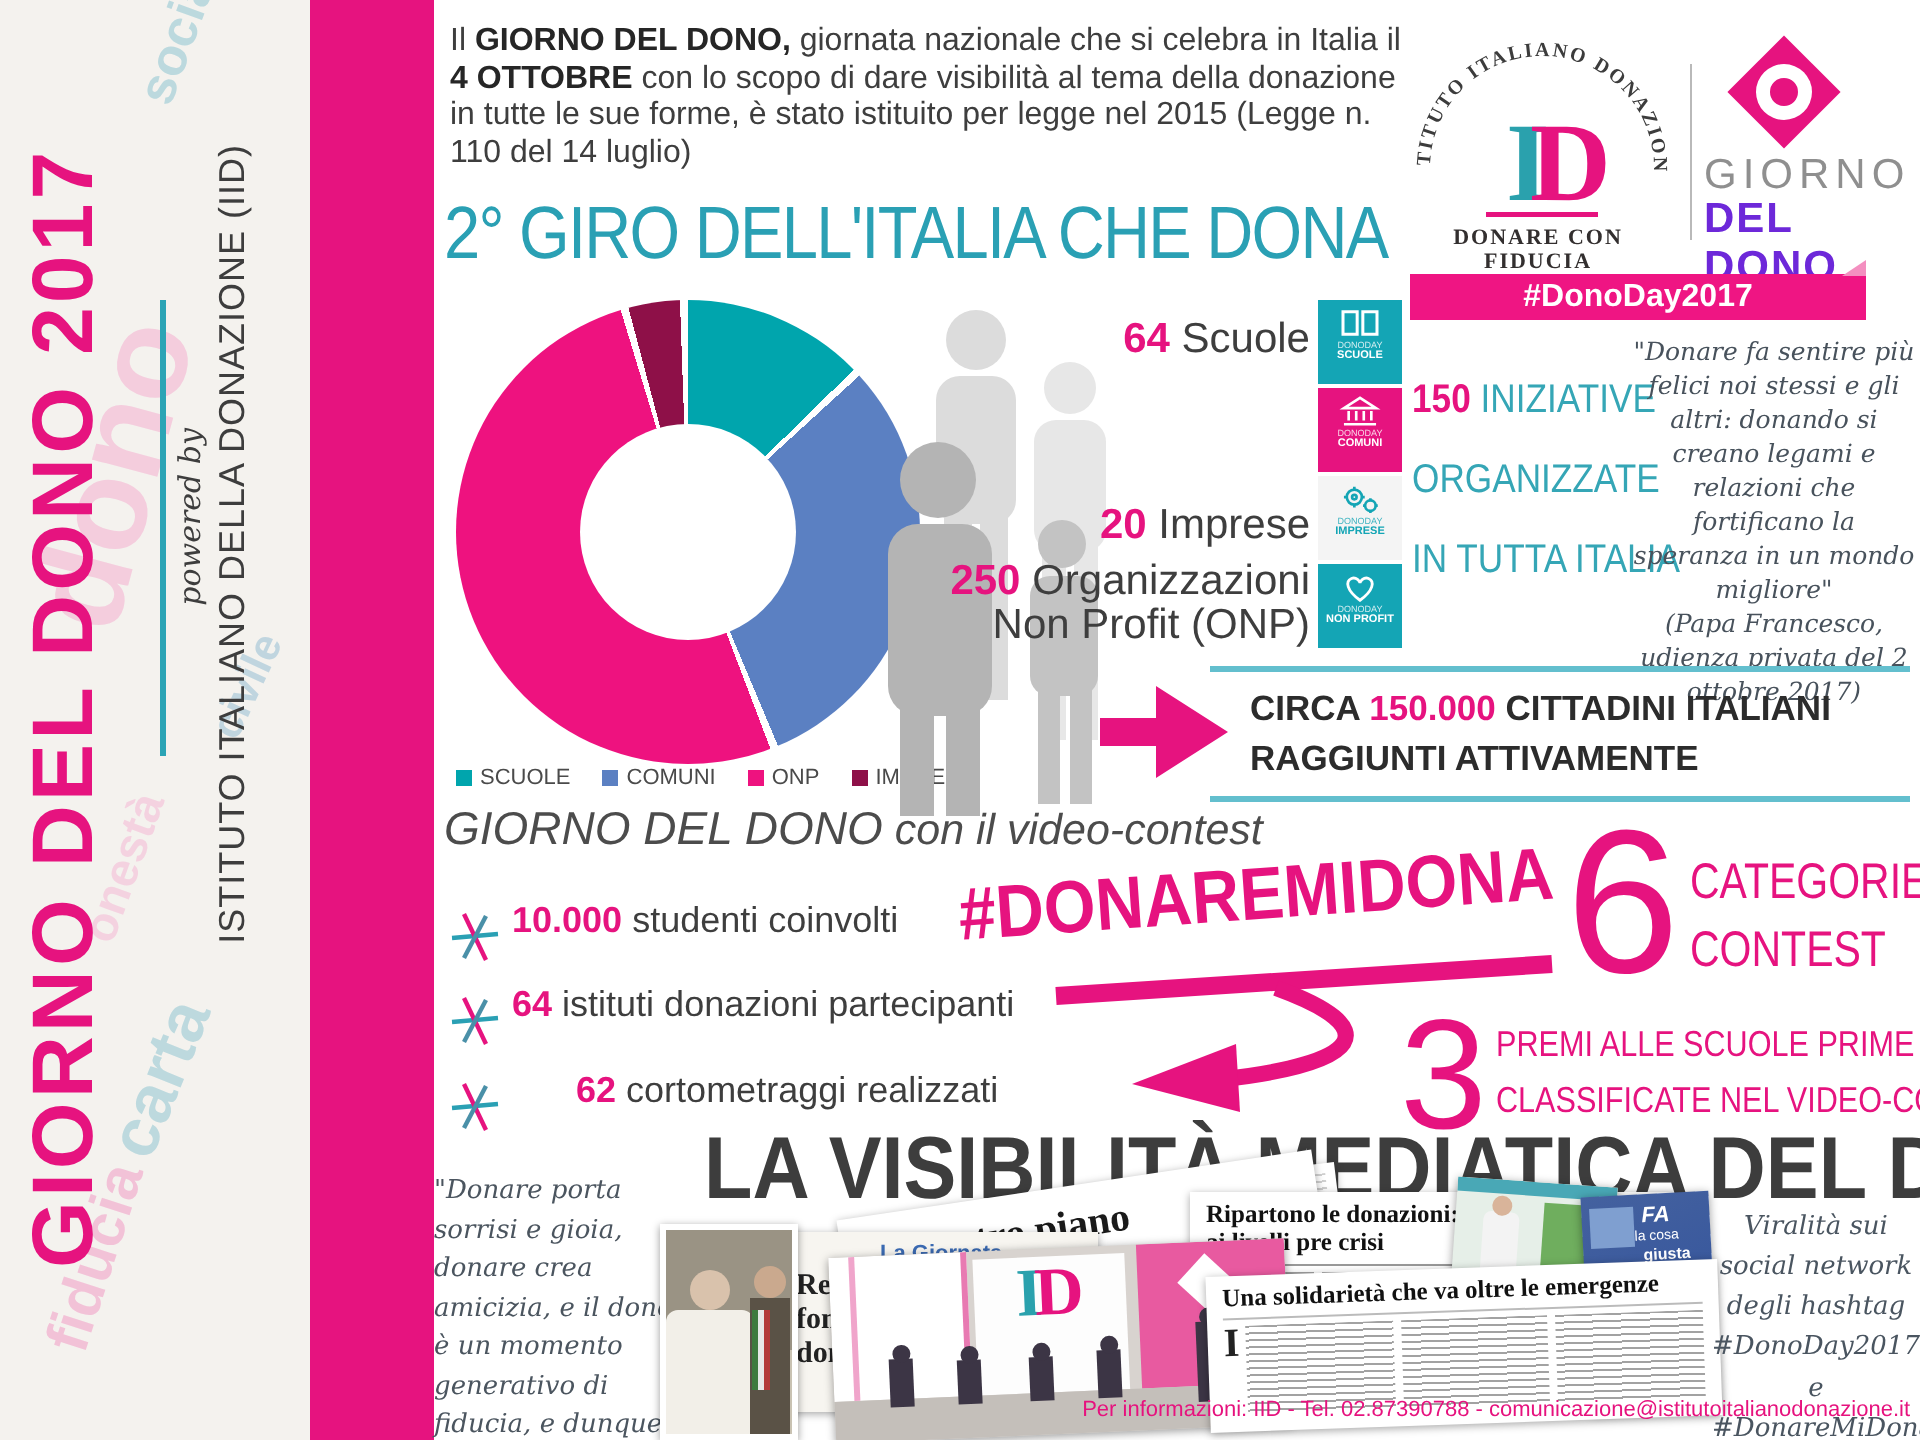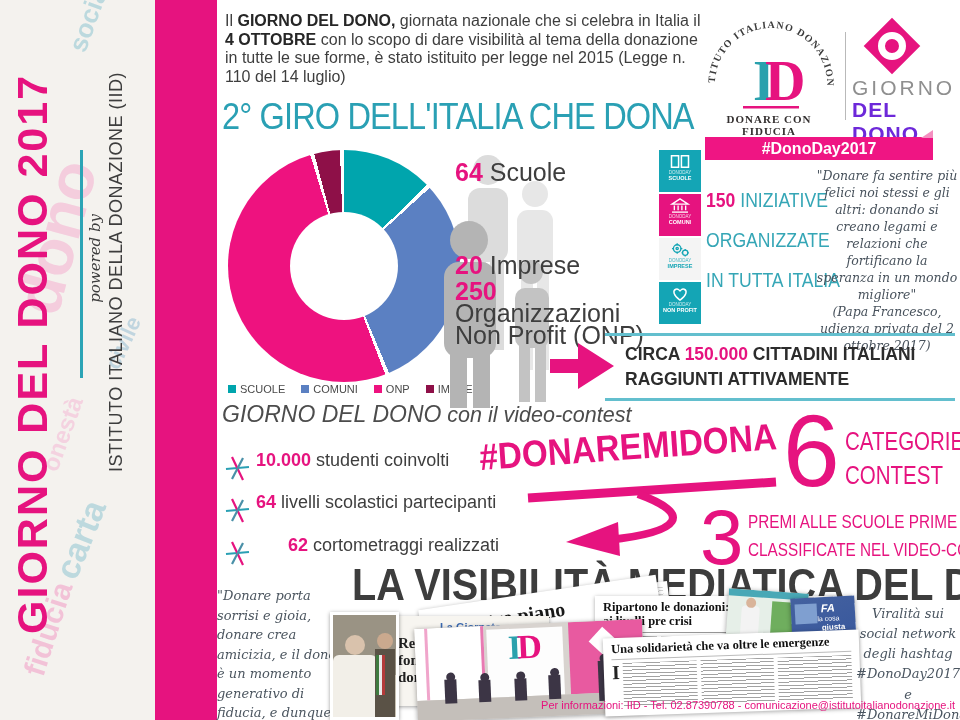--- a/index.html
+++ b/index.html
@@ -52,21 +52,21 @@
   .donut{left:228px;top:150px;width:232px;height:232px;border-radius:50%;background:#ccc;}
   .donut::after{content:'';position:absolute;inset:62px;background:#fff;border-radius:50%;}
   .legend{left:228px;top:383px;width:260px;display:flex;gap:16px;font-size:11px;color:#4a4a4a;align-items:center;}
   .legend-item{display:flex;align-items:center;gap:4px;}
   .legend-swatch{width:8px;height:8px;display:inline-block;background:#999;}
 
   
   .people{left:436px;top:150px;}
 
   
-  .stat{position:absolute;width:200px;text-align:left;font-size:25px;color:#3e3e3e;left:455px;}
+  .stat{position:absolute;width:200px;text-align:right;font-size:21px;color:#3e3e3e;left:455px;}
   .stat .val{color:#e6137f;font-weight:700;}
   .stat0{top:158px;} .stat1{top:203px;} .stat2{top:251px;} .stat3{top:280px;line-height:22px;}
 
   
   .badge{position:absolute;left:659px;width:42px;height:42px;text-align:center;padding-top:2px;box-sizing:border-box;}
   .badge svg{display:block;margin:1px auto 0;}
   .b-teal{background:#14a5b5;color:#fff;}
   .b-mag{background:#e6137f;color:#fff;}
   .b-light{background:#f4f4f4;color:#14a5b5;}
   .badge-small{font-size:4.5px;opacity:.8;line-height:5px;}
@@ -335,21 +335,21 @@
       <line x1="2" y1="14" x2="25" y2="12" stroke="#2aa0b4" stroke-width="2.2"></line>
       <line x1="8" y1="2" x2="19" y2="25" stroke="#e6137f" stroke-width="2.2"></line>
       <line x1="19" y1="3" x2="8" y2="24" stroke="#4a90a8" stroke-width="2.2"></line>
     </svg>
   <div class="sstat st0"><span class="val">10.000</span> <span>studenti coinvolti</span></div>
   <svg class="sstar ss1" width="27" height="27" viewBox="0 0 27 27">
       <line x1="2" y1="14" x2="25" y2="12" stroke="#2aa0b4" stroke-width="2.2"></line>
       <line x1="8" y1="2" x2="19" y2="25" stroke="#e6137f" stroke-width="2.2"></line>
       <line x1="19" y1="3" x2="8" y2="24" stroke="#4a90a8" stroke-width="2.2"></line>
     </svg>
-  <div class="sstat st1"><span class="val">64</span> <span>livelli scolastici partecipanti</span></div>
+  <div class="sstat st1"><span class="val">64</span> <span>istituti donazioni partecipanti</span></div>
   <svg class="sstar ss2" width="27" height="27" viewBox="0 0 27 27">
       <line x1="2" y1="14" x2="25" y2="12" stroke="#2aa0b4" stroke-width="2.2"></line>
       <line x1="8" y1="2" x2="19" y2="25" stroke="#e6137f" stroke-width="2.2"></line>
       <line x1="19" y1="3" x2="8" y2="24" stroke="#4a90a8" stroke-width="2.2"></line>
     </svg>
   <div class="sstat st2"><span class="val">62</span> <span>cortometraggi realizzati</span></div>
 
   <div class="abs hashtag">#DONAREMIDONA</div>
   <svg class="abs hash-arrow" width="312" height="92" viewBox="0 0 312 92">
     <path d="M308,14 L60,30" stroke="#e6137f" stroke-width="9" fill="none"></path>

